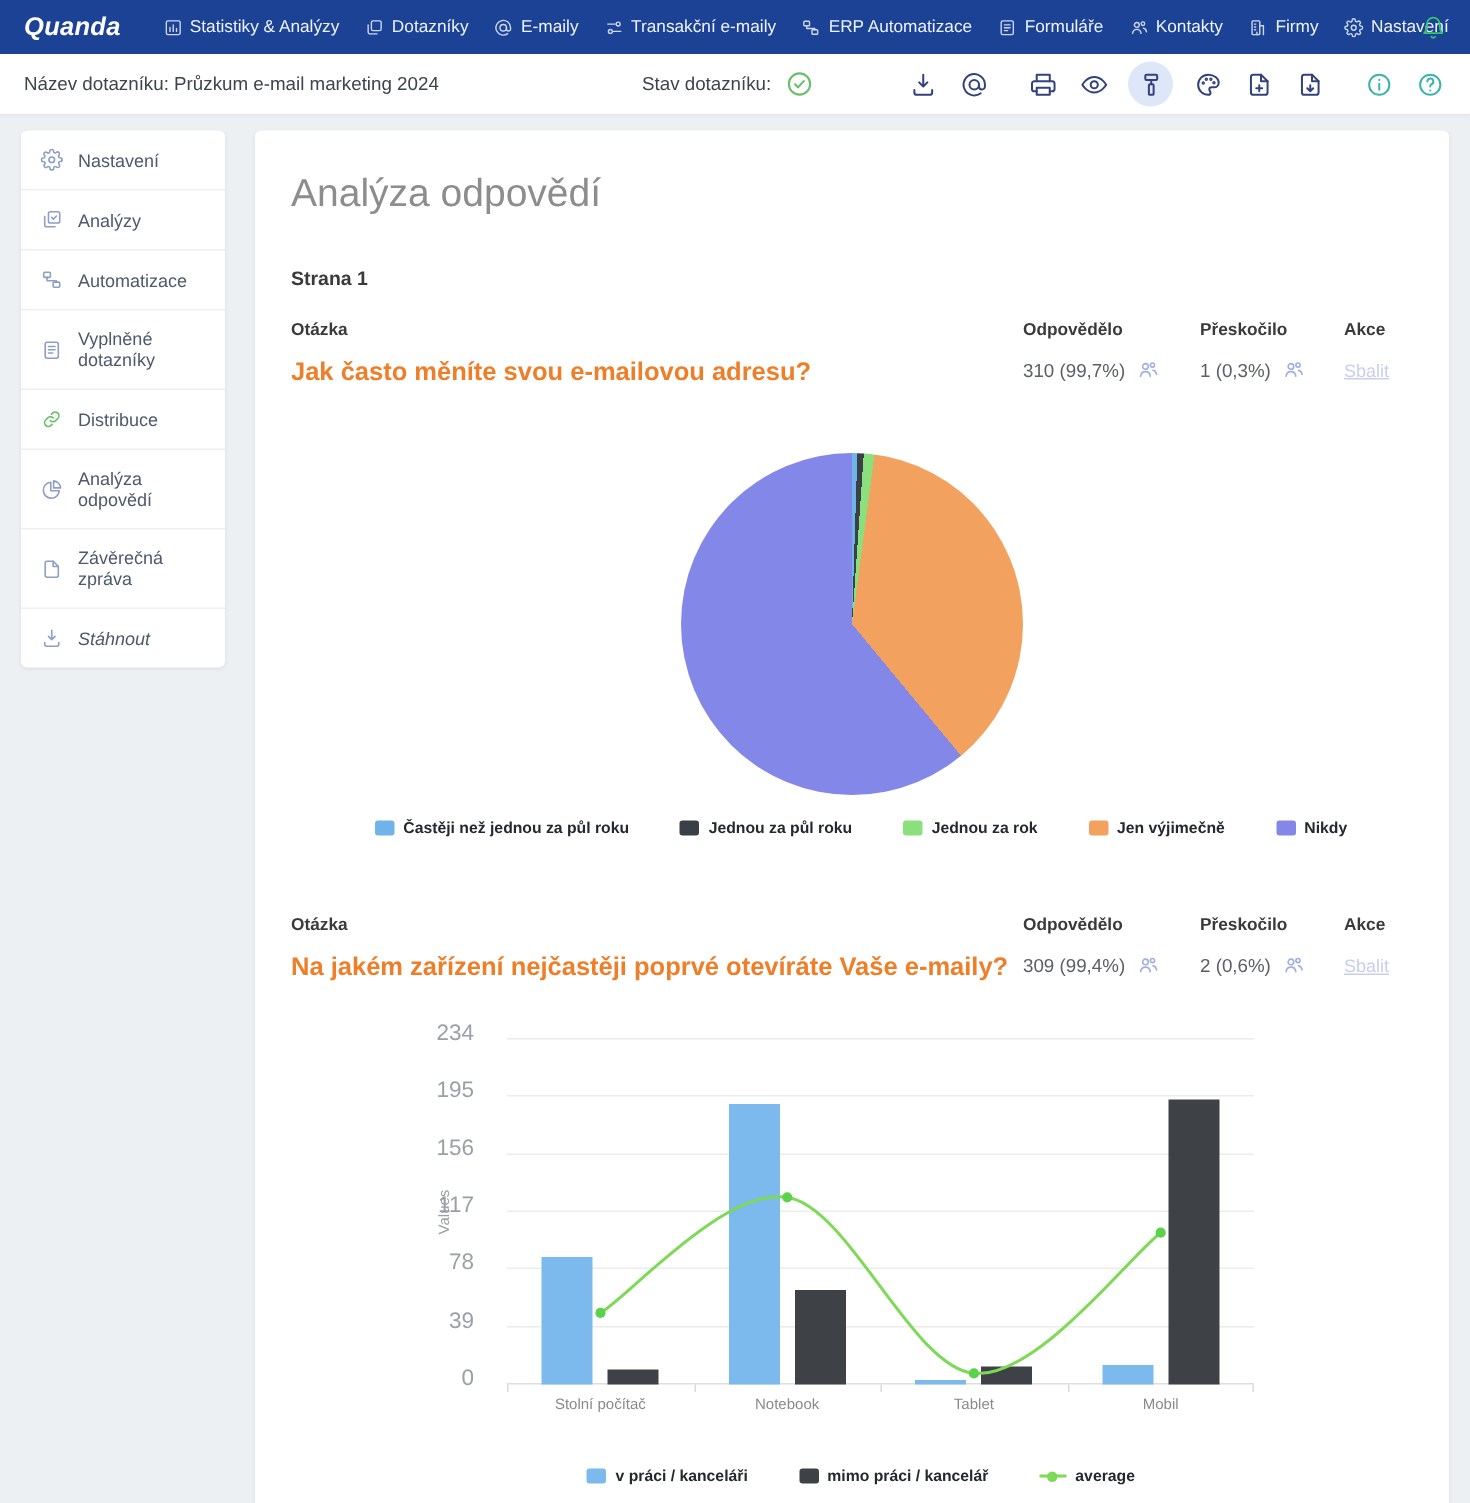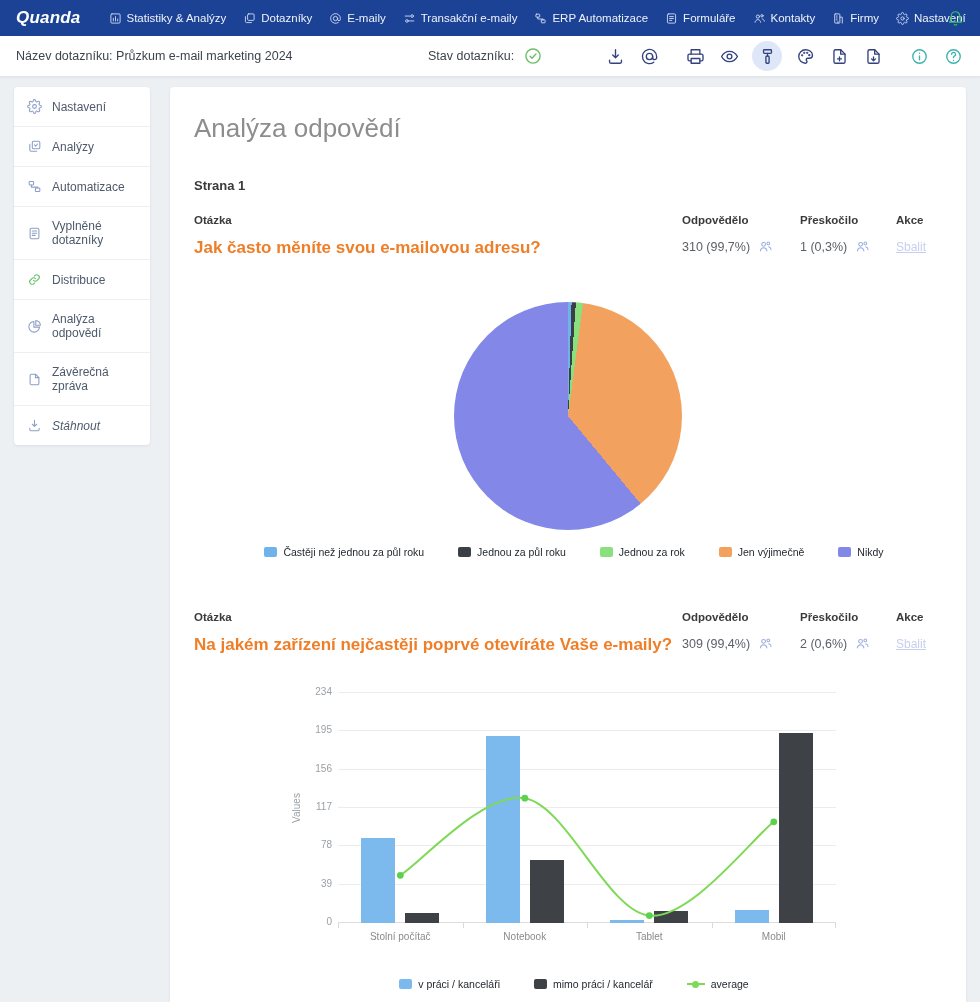--- a/index.html
+++ b/index.html
@@ -66,36 +66,36 @@
   .qgrid { display:grid; grid-template-columns:1fr 118px 96px 46px; align-items:center; }
   .qhead { font-size:11.5px; font-weight:700; color:#3a3a3a; padding:5px 0; }
   .qtext { font-size:17px; font-weight:700; color:#ef7e28; padding:7px 0 4px; }
   .qval { font-size:12.5px; color:#5c6066; display:flex; align-items:flex-end; gap:8px; }
   .qval .js-icon { width:15px; height:15px; color:#9fb0e0; }
   .sbalit { font-size:12px; color:#c7cfee; text-decoration:underline; cursor:pointer; }
 
   
   .pie-wrap { width:228px; height:228px; border-radius:50%; margin:40px auto 0; }
   .legend { display:flex; justify-content:center; align-items:center; gap:22px; margin-top:16px; }
-  .leg-item { display:flex; align-items:center; gap:6px; font-size:10.5px; font-weight:400; color:#24292e; cursor:pointer; white-space:nowrap;padding-left:12px; }
+  .leg-item { display:flex; align-items:center; gap:6px; font-size:10.5px; font-weight:700; color:#24292e; cursor:pointer; white-space:nowrap;padding-left:12px; }
   .leg-swatch { width:13px; height:10px; border-radius:2px; flex:none; }
   .leg-avg { width:18px; height:2px; position:relative; flex:none; }
   .leg-avg::after { content:""; position:absolute; width:7px; height:7px; border-radius:50%; left:5.5px; top:-2.5px; background:inherit; }
   .pie-legend-block { margin-bottom:48px; }
 
   
   .chart-area { margin:34px 0 0 100px; width:546px; }
   .chart-flex { display:flex; }
   .values-label { width:16px; position:relative; }
   .values-label span {
     position:absolute; top:50%; left:0; transform:translate(-40%,-50%) rotate(-90deg);
     font-size:10px; color:#9aa0a6;
   }
   .yticks { width:28px; position:relative; }
-  .ytick { position:absolute; right:6px; font-size:10px; color:#9aa0a6; }
+  .ytick { position:absolute; right:22px; font-size:15px; color:#9aa0a6; }
   .plot { position:relative; width:498px; height:230px; }
   .gridline { position:absolute; left:0; right:0; height:1px; background:#ececec; }
   .gridline.axis { background:#dedede; }
   .bars-row { position:absolute; left:0; right:0; top:0; bottom:0; display:flex; }
   .bar-group { flex:1; display:flex; align-items:flex-end; justify-content:center; gap:10px; }
   .bar { width:34px; }
   .line-svg { position:absolute; left:0; top:0; overflow:visible; pointer-events:none; }
   .cats { display:flex; width:498px; margin-left:44px; position:relative; }
   .cat { flex:1; text-align:center; font-size:10px; color:#8a8a8a; padding-top:8px; }
   .xtick { position:absolute; top:0; width:1px; height:5px; background:#d9d9d9; }

